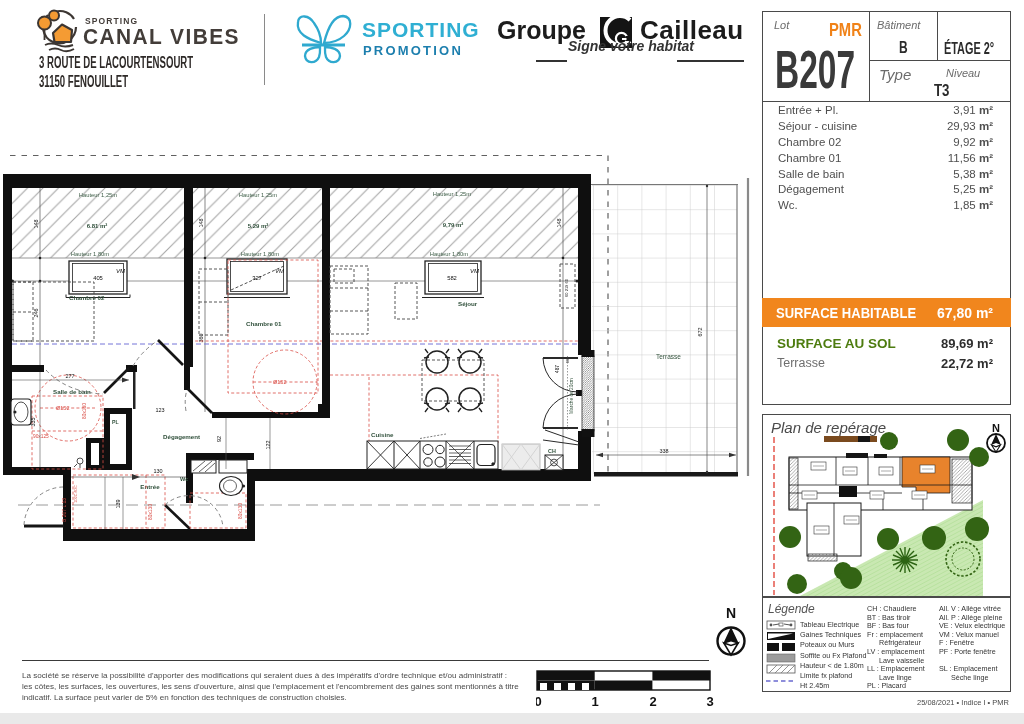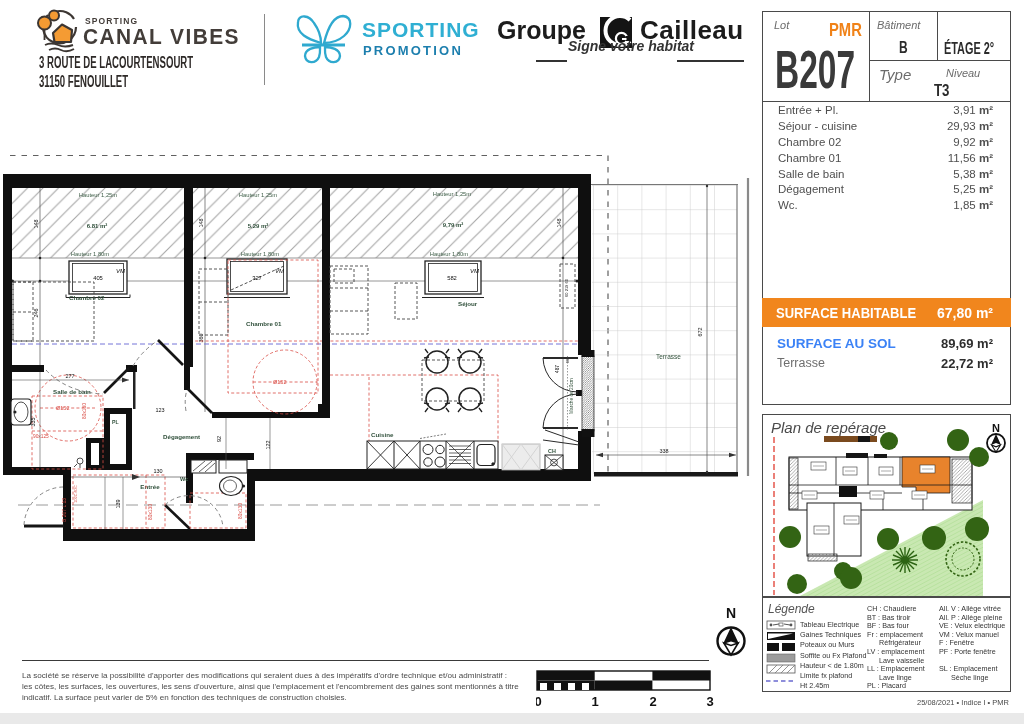--- a/index.html
+++ b/index.html
@@ -126,21 +126,21 @@
         <div class="abs" style="right:17px;top:90px;">5,25<b> m²</b></div>
 
     <div class="abs" style="left:15px;top:106px;">Wc.</div>
         <div class="abs" style="right:17px;top:106px;">1,85<b> m²</b></div>
 
     <div class="abs" style="left:-1px;top:205px;width:249px;height:29px;background:#f1861d;color:#fff;">
       <span class="abs b" style="left:14px;top:7px;font-size:14px;transform:scaleX(0.93);transform-origin:left;white-space:nowrap;">SURFACE HABITABLE</span>
       <span class="abs b" style="right:18px;top:7px;font-size:14px;">67,80 m²</span>
     </div>
 
-    <div class="abs b" style="left:14px;top:243px;font-size:13.5px;color:#3b82f6;">SURFACE AU SOL</div>
+    <div class="abs b" style="left:14px;top:243px;font-size:13.5px;color:#4d7c0f;">SURFACE AU SOL</div>
     <div class="abs b" style="right:17px;top:243px;font-size:13px;color:#2e2e2e;">89,69 m²</div>
 
     <div class="abs" style="left:14px;top:263px;font-size:12.5px;color:#6e6e6e;">Terrasse</div>
     <div class="abs b" style="right:17px;top:263px;font-size:13px;color:#2e2e2e;">22,72 m²</div>
   </div>
 
   <div class="abs" style="left:0;top:403px;width:249px;height:183px;border:1px solid #4a4a4a;box-sizing:border-box;overflow:hidden;">
 
     <div class="abs it" style="left:8px;top:4px;font-size:15px;color:#4a4a4a;">Plan de repérage</div>
 

